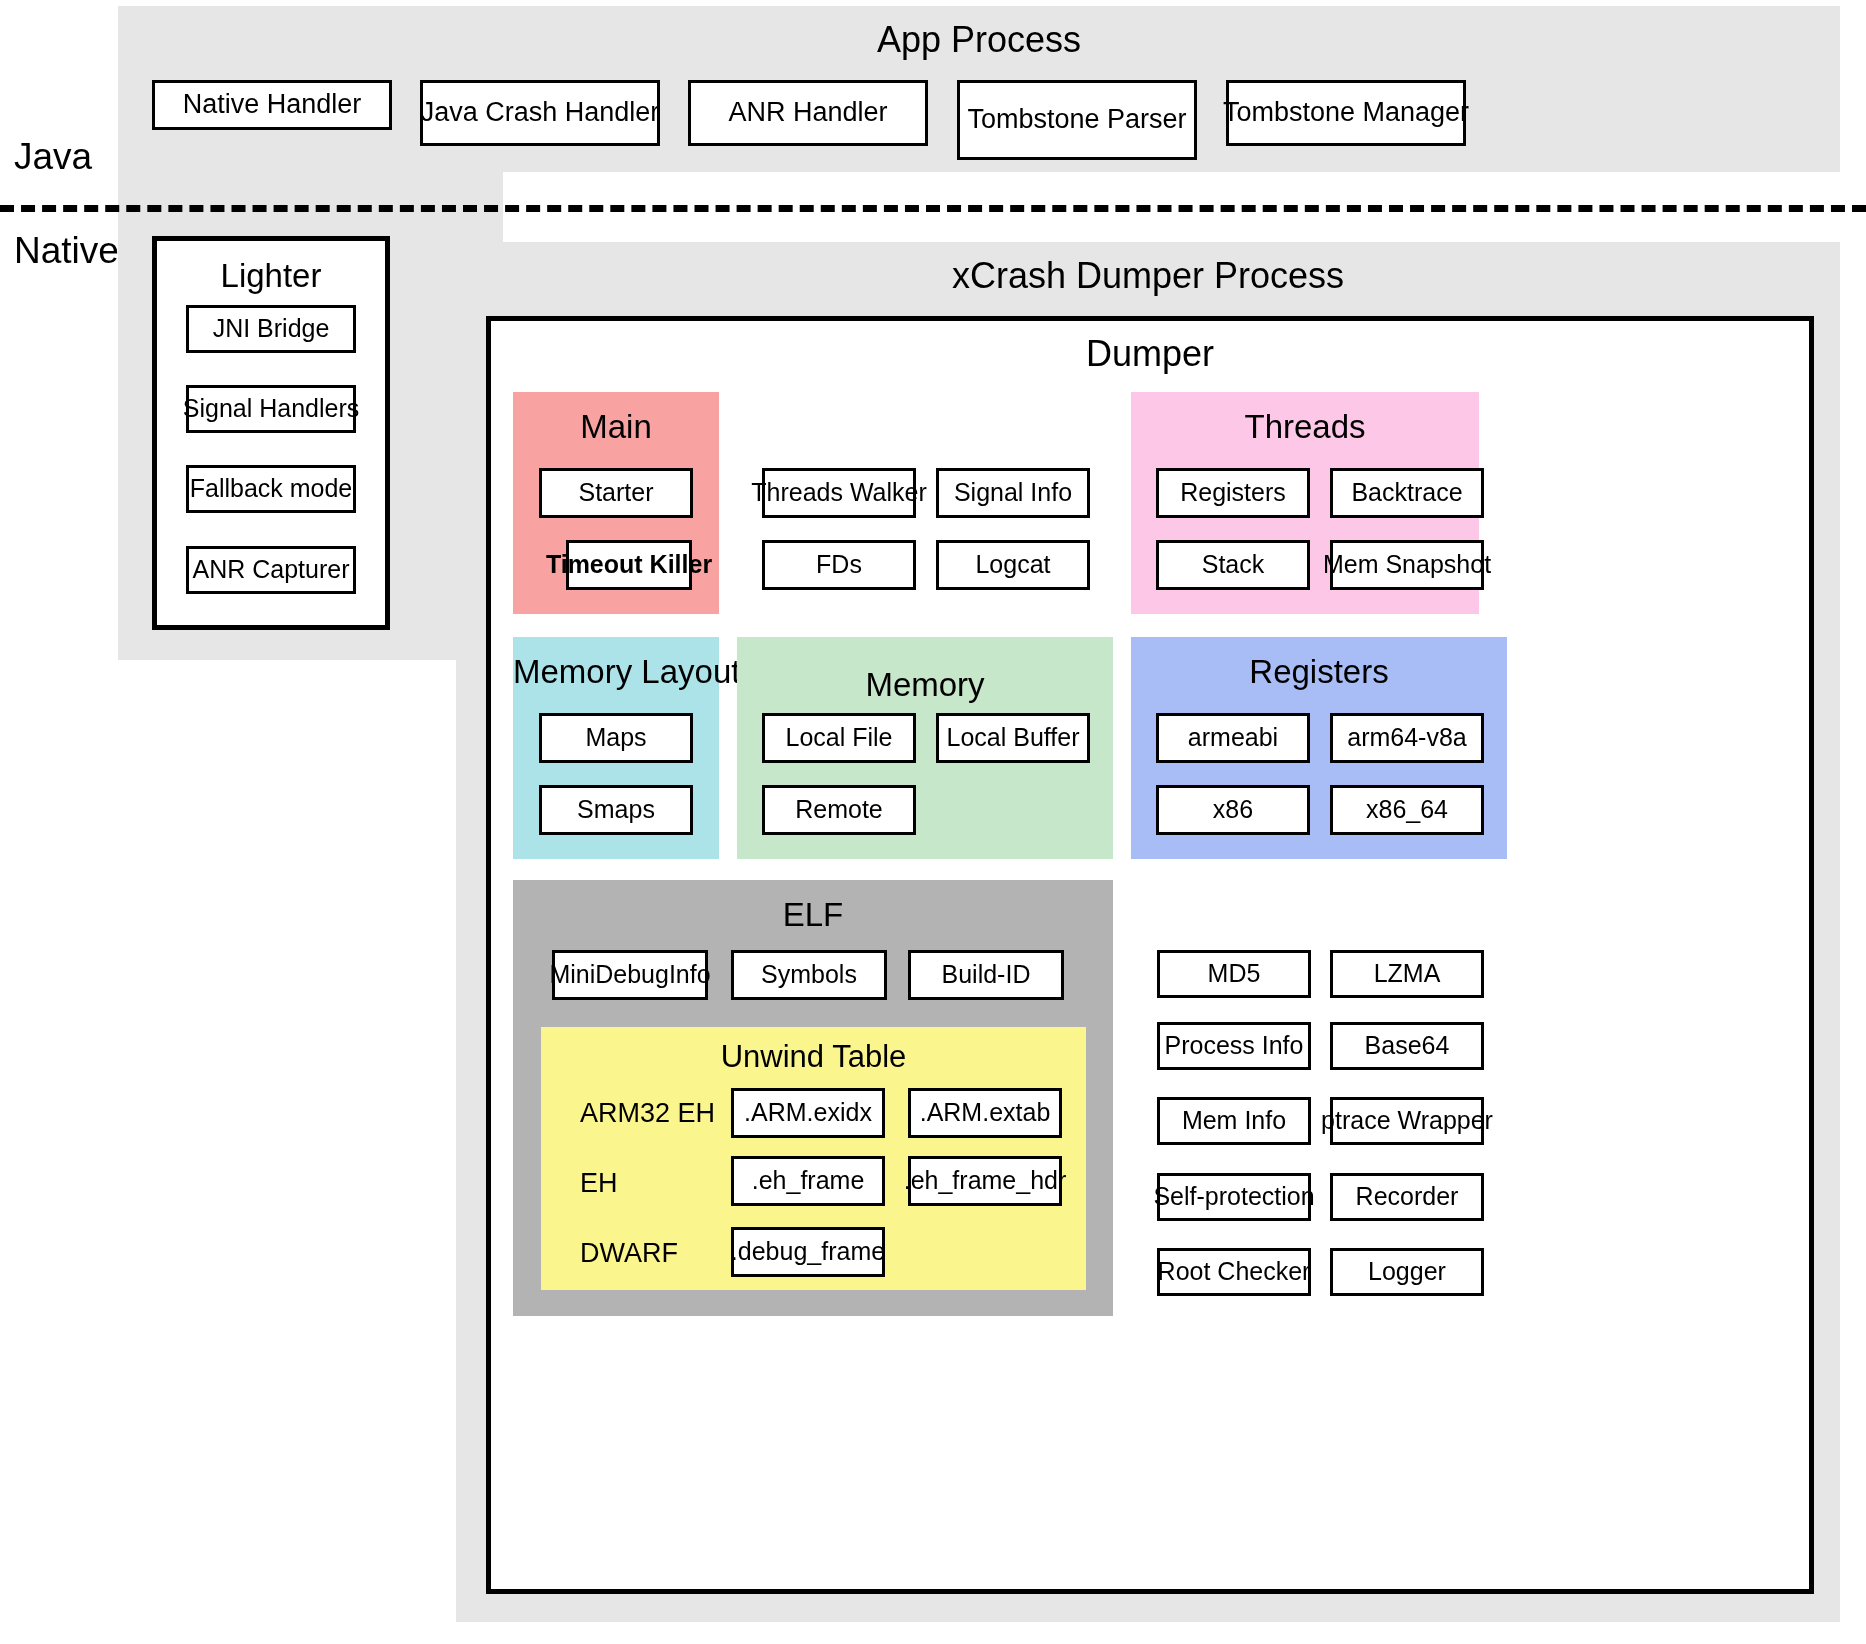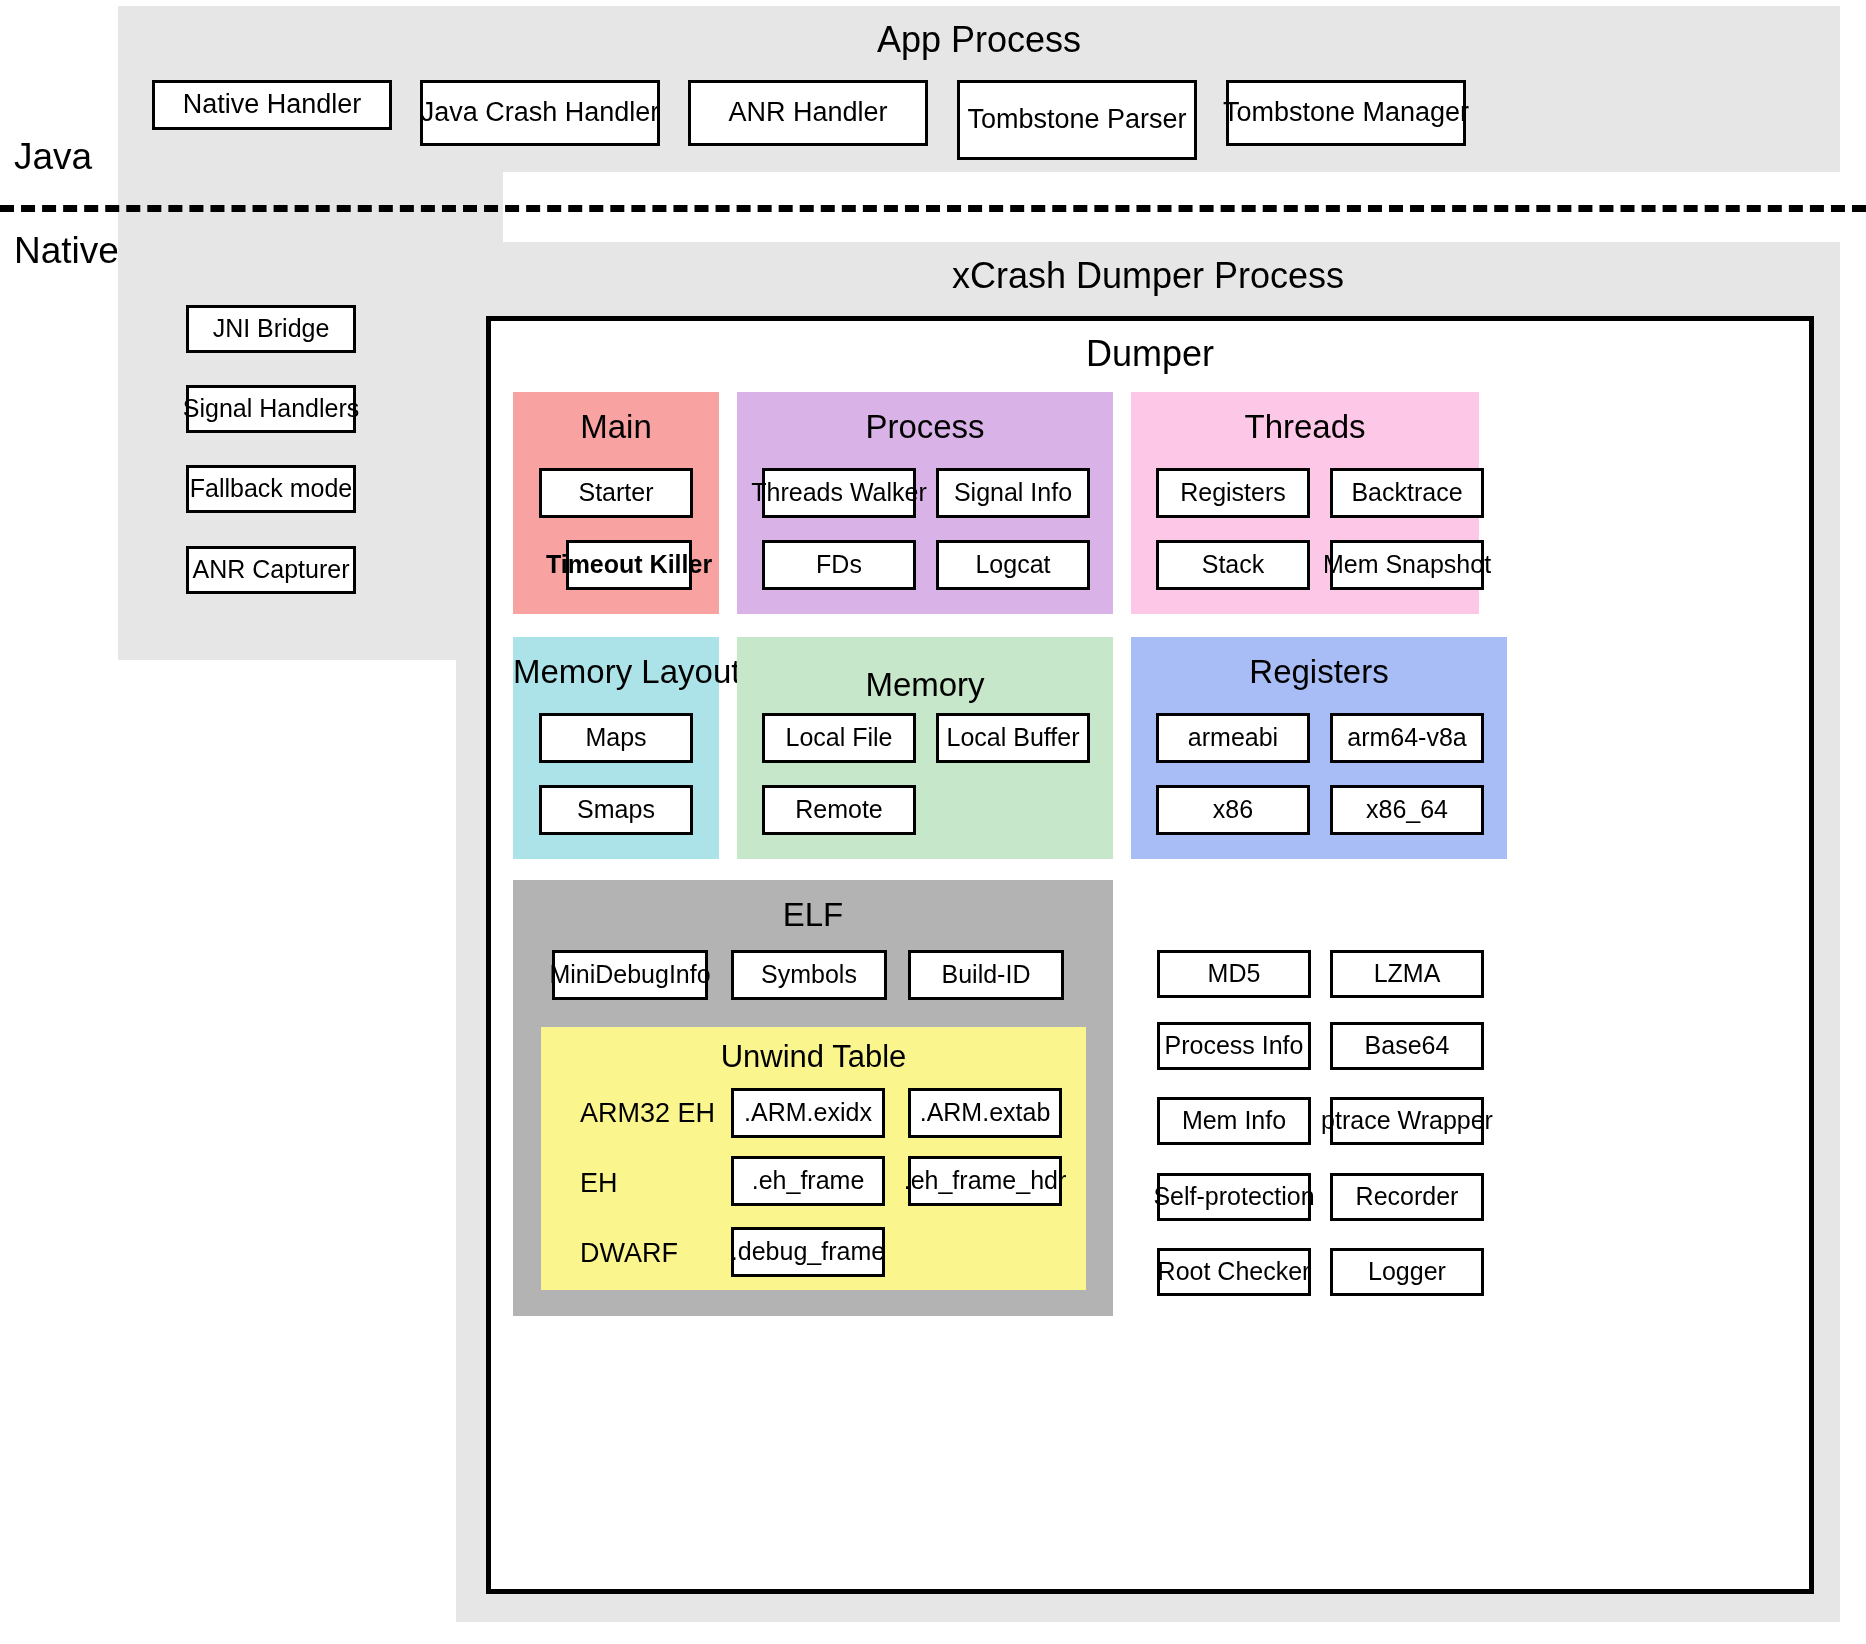--- a/index.html
+++ b/index.html
@@ -101,40 +101,40 @@
   <div class="abs panel-title big" style="left:118px; top:22px; width:1722px;">App Process</div>
 
   <div class="abs node lg" style="left:152px; top:80px; width:240px; height:50px;">Native Handler</div>
   <div class="abs node lg" style="left:420px; top:80px; width:240px; height:66px;">Java Crash Handler</div>
   <div class="abs node lg" style="left:688px; top:80px; width:240px; height:66px;">ANR Handler</div>
   <div class="abs node lg" style="left:957px; top:80px; width:240px; height:80px;">Tombstone Parser</div>
   <div class="abs node lg" style="left:1226px; top:80px; width:240px; height:66px;">Tombstone Manager</div>
 
   <div class="abs divider" style="left:0px; top:205px; width:1866px;"></div>
 
+  <div class="abs hard-box" style="left:152px; top:236px; width:238px; height:394px;">
+    <div class="panel-title" style="margin-top:18px;">Lighter</div>
+  </div>
   <div class="abs node" style="left:186px; top:305px; width:170px; height:48px;">JNI Bridge</div>
   <div class="abs node" style="left:186px; top:385px; width:170px; height:48px;">Signal Handlers</div>
   <div class="abs node" style="left:186px; top:465px; width:170px; height:48px;">Fallback mode</div>
   <div class="abs node" style="left:186px; top:546px; width:170px; height:48px;">ANR Capturer</div>
 
   <div class="abs grey-panel" style="left:456px; top:242px; width:1384px; height:1380px;"></div>
   <div class="abs panel-title big" style="left:456px; top:258px; width:1384px;">xCrash Dumper Process</div>
 
   <div class="abs hard-box" style="left:486px; top:316px; width:1328px; height:1278px;"></div>
   <div class="abs panel-title big" style="left:486px; top:336px; width:1328px;">Dumper</div>
 
   <div class="abs grp grp-main" style="left:513px; top:392px; width:206px; height:222px;">
     <div class="panel-title" style="margin-top:18px;">Main</div>
   </div>
   <div class="abs node" style="left:539px; top:468px; width:154px; height:50px;">Starter</div>
   <div class="abs node" style="left:566px; top:540px; width:126px; height:50px;font-weight:bold;">Timeout Killer</div>
 
-  <div class="abs grp grp-proc" style="left:737px; top:392px; width:376px; height:222px;">
-    <div class="panel-title" style="margin-top:18px;">Process</div>
-  </div>
   <div class="abs node" style="left:762px; top:468px; width:154px; height:50px;">Threads Walker</div>
   <div class="abs node" style="left:936px; top:468px; width:154px; height:50px;">Signal Info</div>
   <div class="abs node" style="left:762px; top:540px; width:154px; height:50px;">FDs</div>
   <div class="abs node" style="left:936px; top:540px; width:154px; height:50px;">Logcat</div>
 
   <div class="abs grp grp-thr" style="left:1131px; top:392px; width:348px; height:222px;">
     <div class="panel-title" style="margin-top:18px;">Threads</div>
   </div>
   <div class="abs node" style="left:1156px; top:468px; width:154px; height:50px;">Registers</div>
   <div class="abs node" style="left:1330px; top:468px; width:154px; height:50px;">Backtrace</div>

